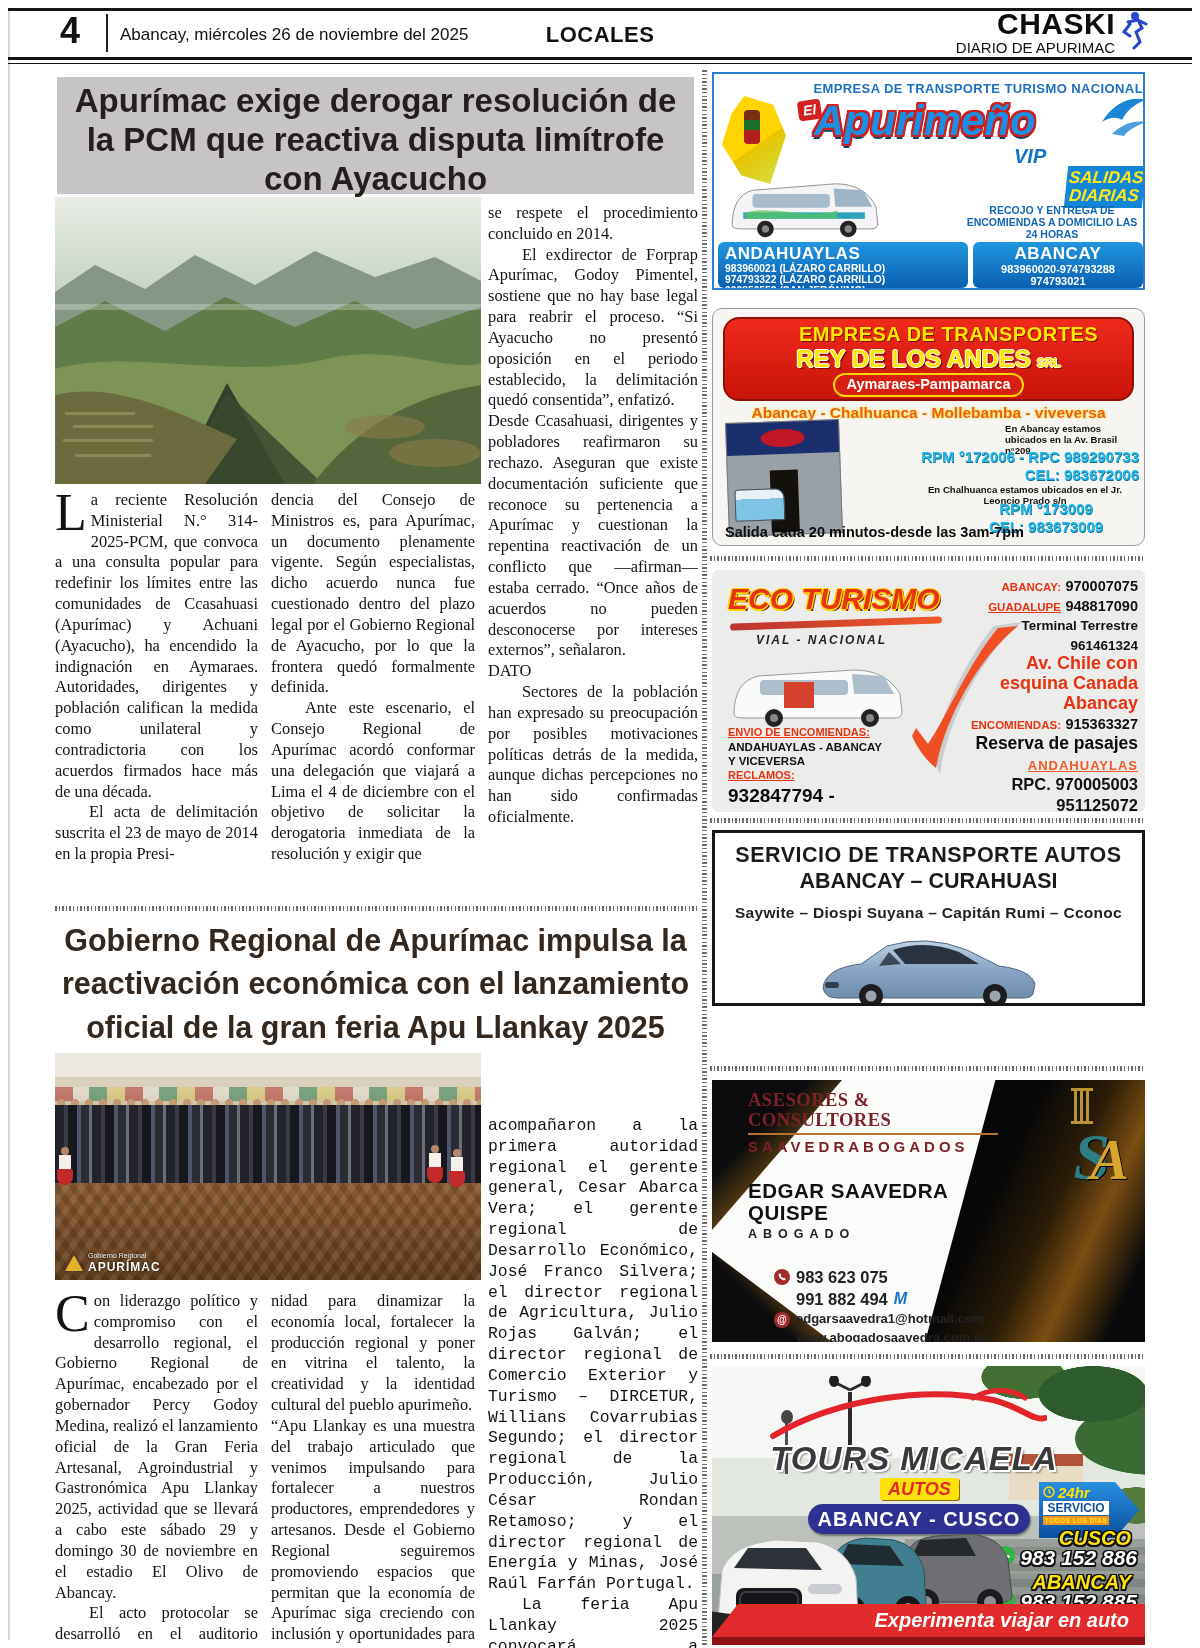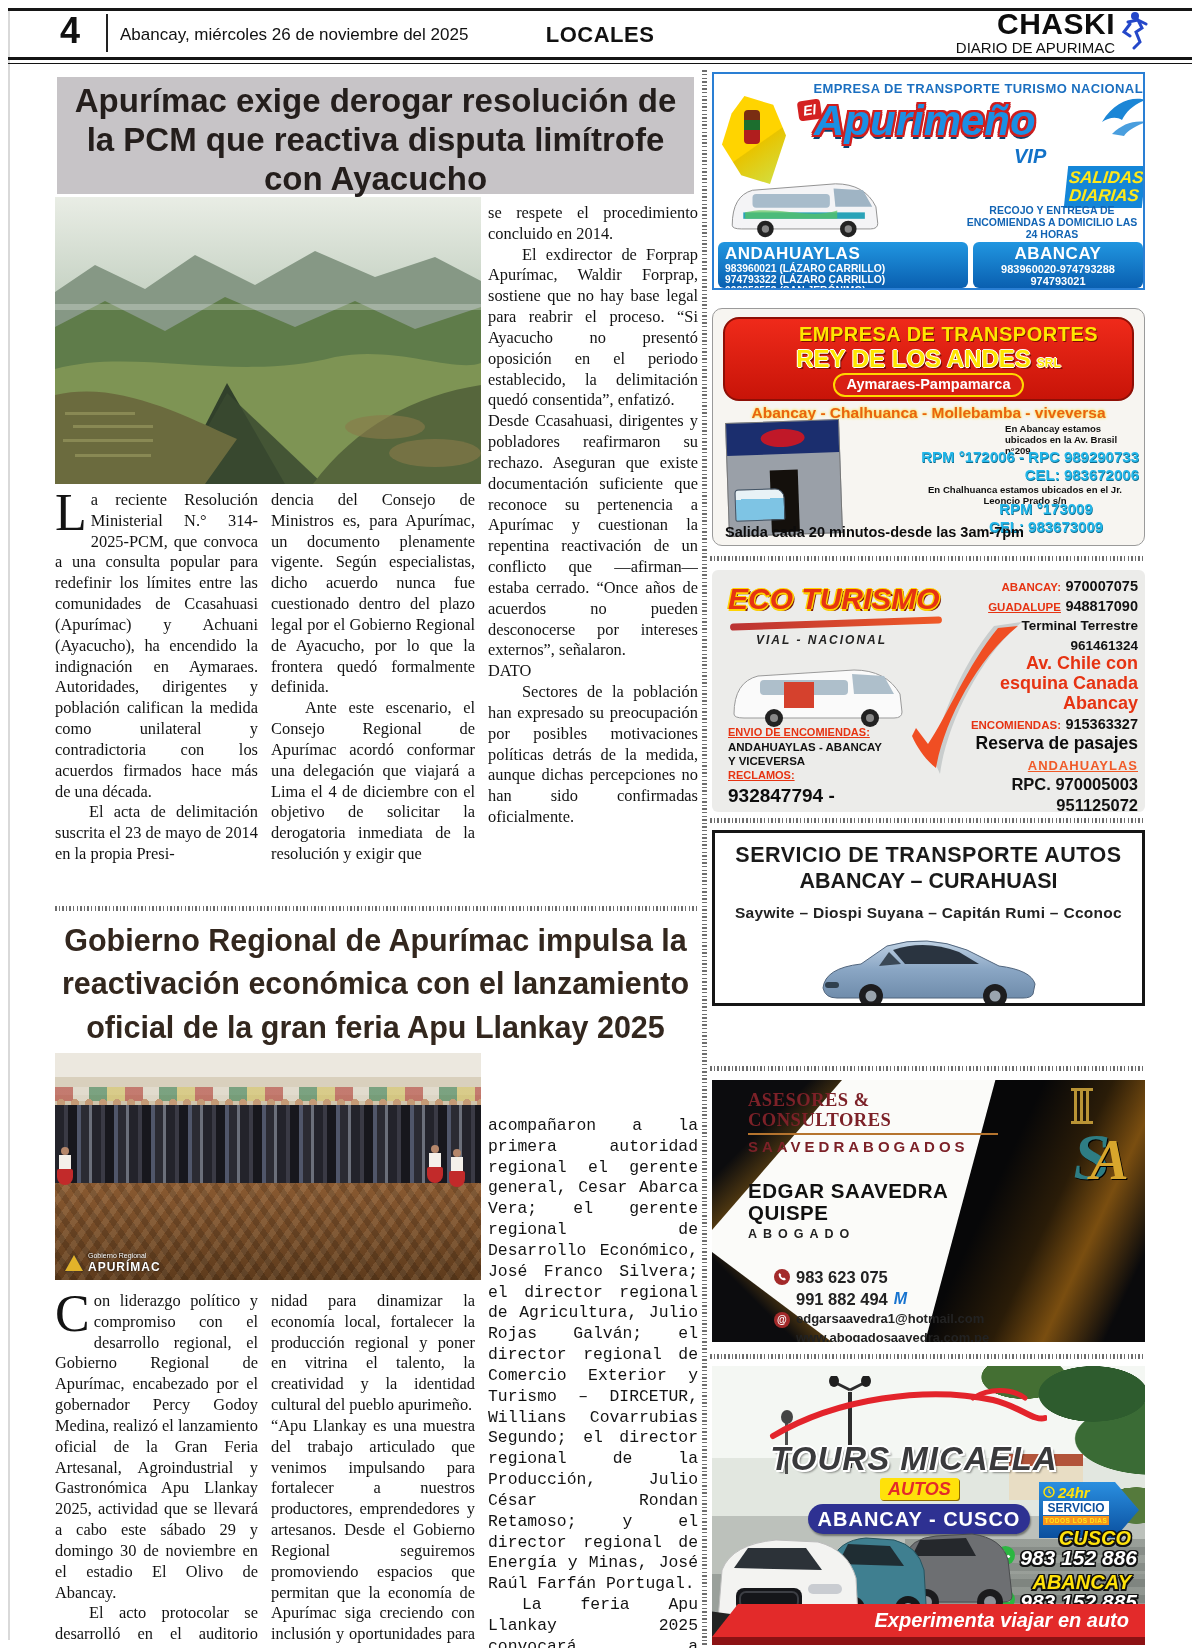--- a/index.html
+++ b/index.html
@@ -267,21 +267,21 @@
   <div class="abs col" id="a1c1">
     <p><span class="dc">L</span><span>a reciente Resolución Ministerial N.° 314-2025-PCM, que convoca a una consulta popular para redefinir los límites entre las comunidades de Ccasahuasi (Apurímac) y Achuani (Ayacucho), ha encendido la indignación en Aymaraes. Autoridades, dirigentes y población califican la medida como unilateral y contradictoria con los acuerdos firmados hace más de una década.</span></p>
     <p class="ind">El acta de delimitación suscrita el 23 de mayo de 2014 en la propia Presi-</p>
   </div>
   <div class="abs col" id="a1c2">
     <p>dencia del Consejo de Ministros es, para Apurímac, un documento plenamente vigente. Según especialistas, dicho acuerdo nunca fue cuestionado dentro del plazo legal por el Gobierno Regional de Ayacucho, por lo que la frontera quedó formalmente definida.</p>
     <p class="ind">Ante este escenario, el Consejo Regional de Apurímac acordó conformar una delegación que viajará a Lima el 4 de diciembre con el objetivo de solicitar la derogatoria inmediata de la resolución y exigir que</p>
   </div>
   <div class="abs col" id="a1c3">
     <p>se respete el procedimiento concluido en 2014.</p>
-    <p class="ind">El exdirector de Forprap Apurímac, Waldir Forprap, sostiene que no hay base legal para reabrir el proceso. “Si Ayacucho no presentó oposición en el periodo establecido, la delimitación quedó consentida”, enfatizó.</p>
+    <p class="ind">El exdirector de Forprap Apurímac, Godoy Pimentel, sostiene que no hay base legal para reabrir el proceso. “Si Ayacucho no presentó oposición en el periodo establecido, la delimitación quedó consentida”, enfatizó.</p>
     <p>Desde Ccasahuasi, dirigentes y pobladores reafirmaron su rechazo. Aseguran que existe documentación suficiente que reconoce su pertenencia a Apurímac y cuestionan la repentina reactivación de un conflicto que —afirman— estaba cerrado. “Once años de acuerdos no pueden desconocerse por intereses externos”, señalaron.</p>
     <p>DATO</p>
     <p class="ind">Sectores de la población han expresado su preocupación por posibles motivaciones políticas detrás de la medida, aunque dichas percepciones no han sido confirmadas oficialmente.</p>
   </div>
 
   <div class="abs" id="a2-title">Gobierno Regional de Apurímac impulsa la reactivación económica con el lanzamiento oficial de la gran feria Apu Llankay 2025</div>
 
   <div class="abs" id="photo2">
     <div class="flags"></div>
     <div class="heads"></div>

